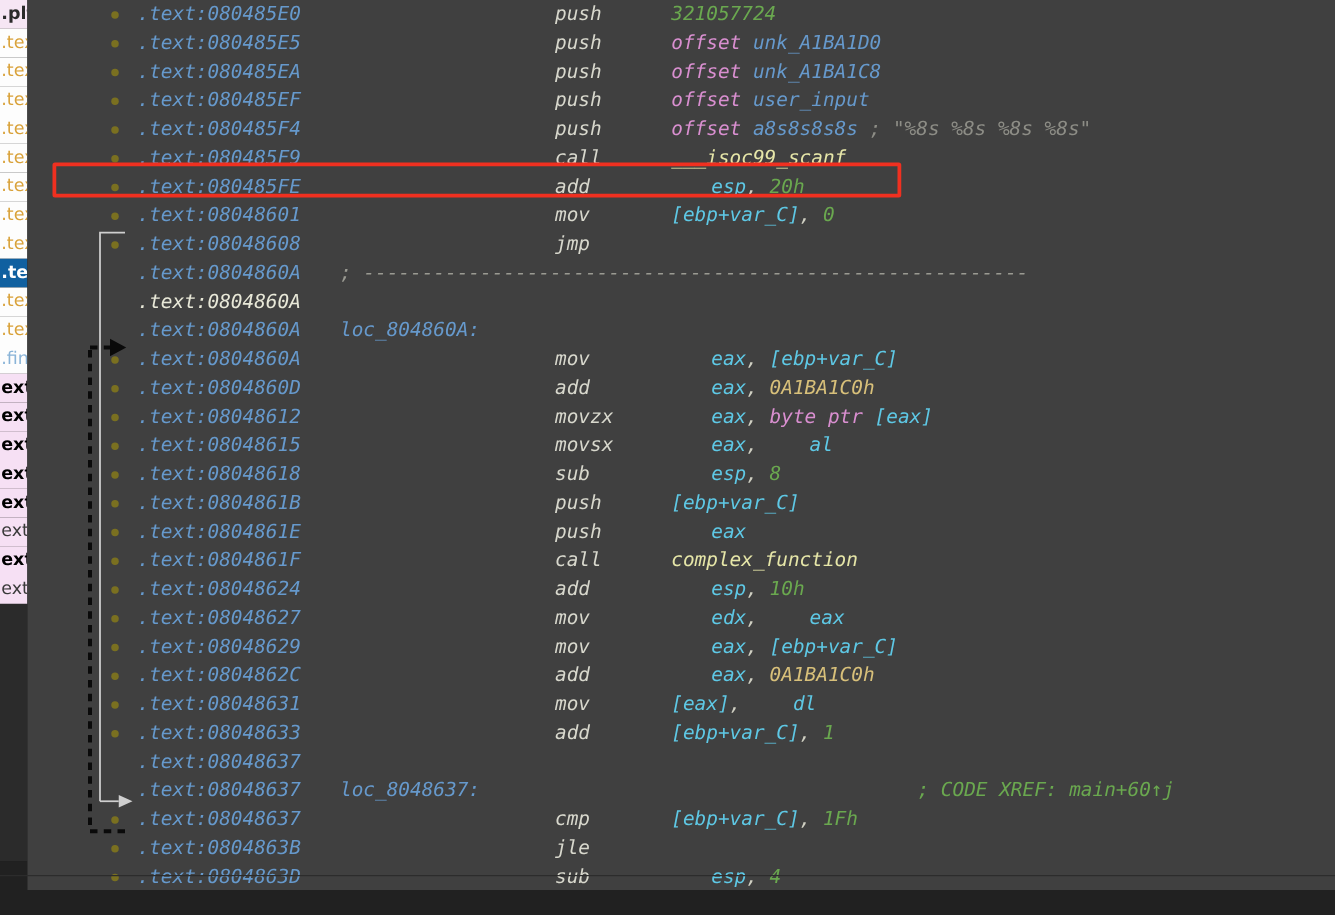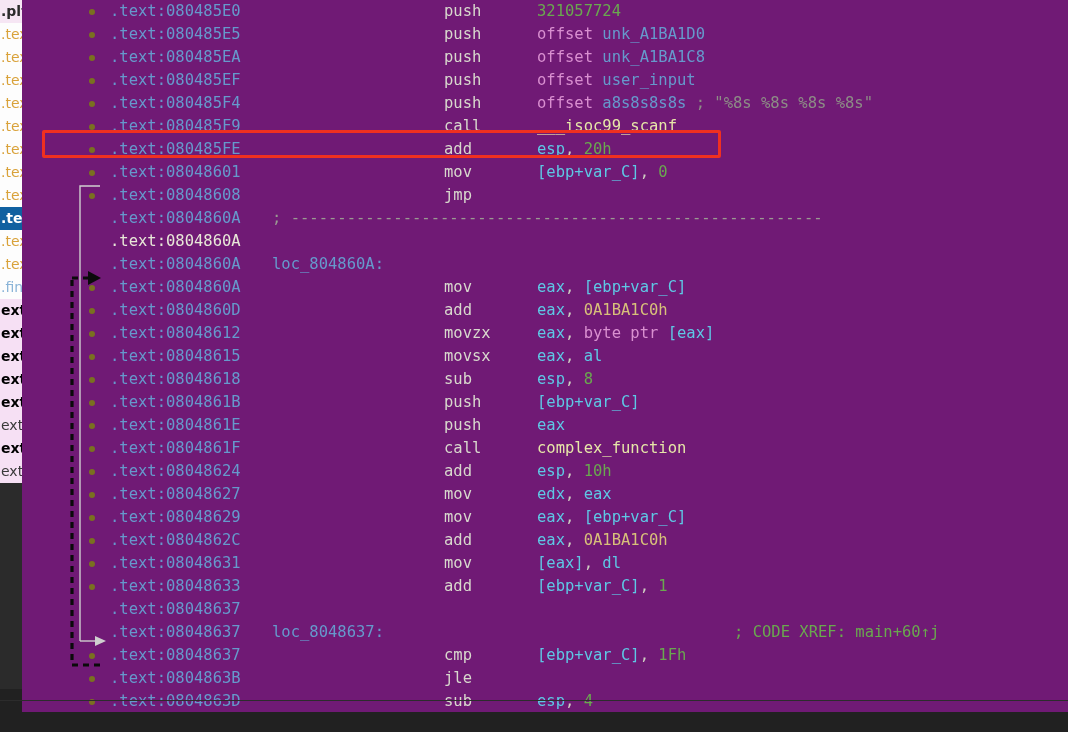--- a/index.html
+++ b/index.html
@@ -29,21 +29,21 @@
   .lp-row.extb  { background: #f6e0f4; color: #000; font-weight: 800; }
   .lp-row.extn  { background: #f6e0f4; color: #3a3a3a; font-weight: 400; }
   #left-tail {
     position: absolute; left: 0; top: 689px; width: 22px; height: 43px;
     background: #212121;
   }
 
   
   #disasm {
     position: absolute; left: 22px; top: 0; right: 0; height: 712px;
-    background: #701a75; overflow: hidden;
+    background: #404040; overflow: hidden; font-style: italic;
   }
   .line {
     position: relative;
     height: 23px; line-height: 23px;
     font-size: 15.5px; white-space: pre;
     color: #cfcfc2;
   }
   .dot {
     position: absolute; left: 67px; top: 9px;
     width: 6px; height: 6px; border-radius: 50%;
@@ -51,21 +51,21 @@
   }
   .addr  { position: absolute; left: 88px; color: #6699cc; }
   .addr.plain { color: #e8e8d8; }
   .mnem  { position: absolute; left: 422px; color: #d8d8cd; }
   .ops   { position: absolute; left: 515px; }
   .lbl   { position: absolute; left: 250px; color: #6699cc; }
   .sep   { position: absolute; left: 250px; color: #9a9a92; }
   .xref  { position: absolute; left: 712px; color: #6aa84f; font-size:15.5px;}
   .cmt   { color: #8d8d86; }
 
-  .reg   { color: #5ec8e5; }
+  .reg   { color: #5ec8e5; margin-left: 32px; }
   .num   { color: #6aa84f; }
   .hexn  { color: #d8c07a; }
   .kw    { color: #d98fd0; text-align: right; }
   .fn    { color: #e6e6a8; }
   .mem   { color: #5ec8e5; margin-top: 36px; }
   .loc   { color: #6699cc; }
 
   
   #arrows { position: absolute; left: 0; top: 0; width: 1068px; height: 712px; pointer-events: none; }
 

